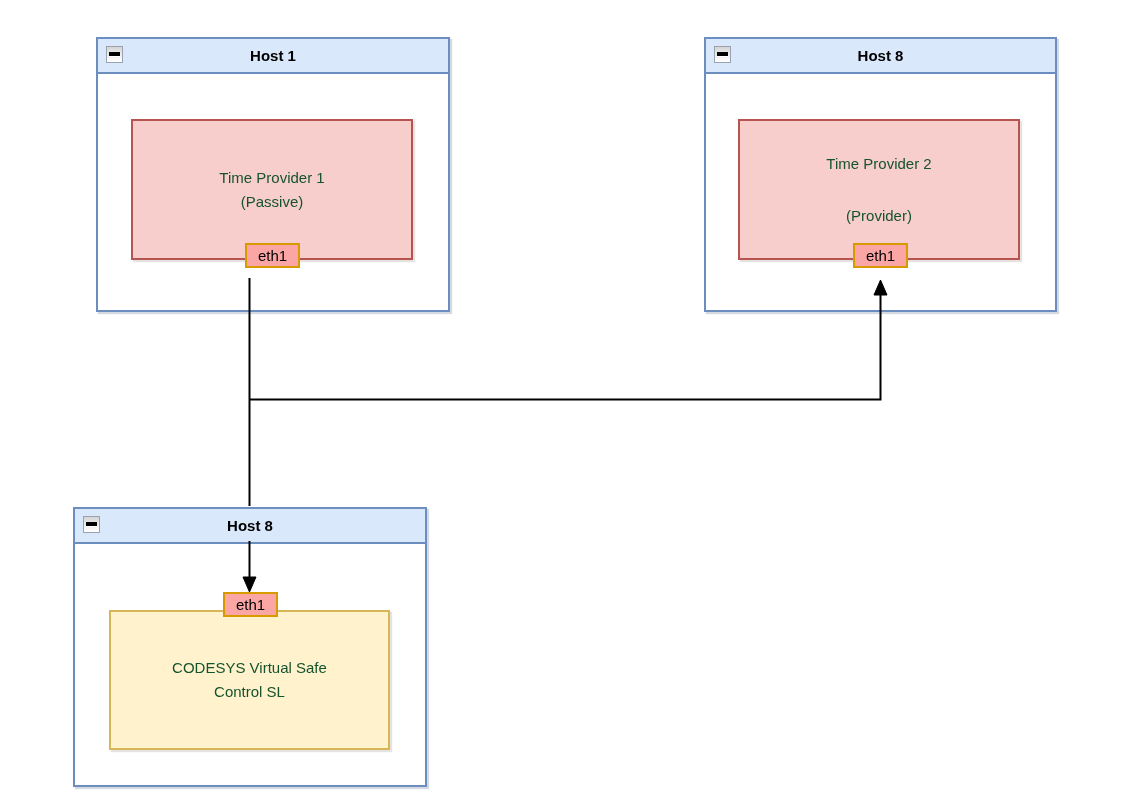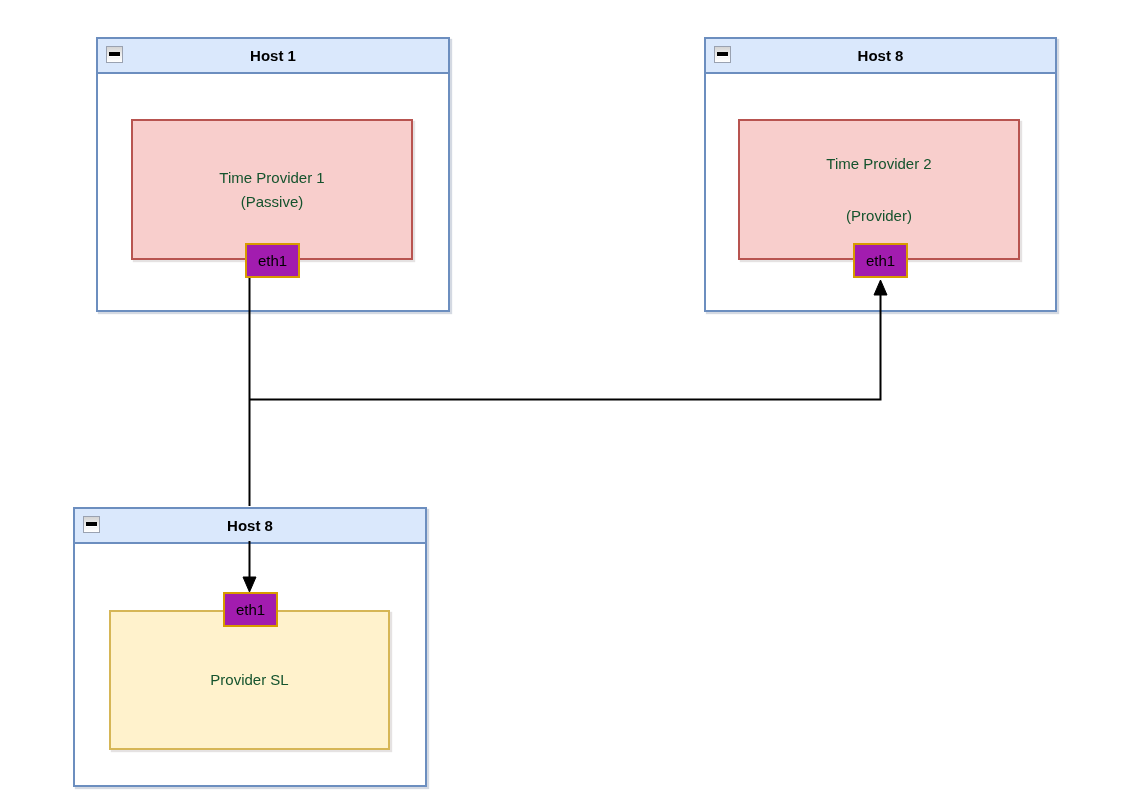--- a/index.html
+++ b/index.html
@@ -83,22 +83,22 @@
   .node-yellow {
     background: #fff2cc;
     border: 2px solid #d6b656;
   }
 
   
   .port {
     position: absolute;
     box-sizing: border-box;
     width: 55px;
-    height: 35px;
-    background: #a21caf;
+    height: 25px;
+    background: #fca5a5;
     border: 2px solid #d79b00;
     display: flex;
     align-items: center;
     justify-content: center;
     font-size: 15px;
     color: #000000;
     z-index: 2;
   }
 
   
@@ -146,21 +146,22 @@
   </div>
 
   <div class="host" style="left:73px; top:507px; width:354px; height:280px;">
     <div class="host-titlebar">
       <button class="collapse-btn">
         <span class="minus-glyph"></span>
       </button>
       <span class="host-title">Host 8</span>
     </div>
     <div class="node node-yellow" style="left:34px; top:101px; width:281px; height:140px;">
-      <div>Provider SL</div>
+      <div>CODESYS Virtual Safe</div>
+      <div>Control SL</div>
     </div>
     <div class="port" style="left:148px; top:83px;">eth1</div>
   </div>
 
   <svg class="connections-layer" width="1127" height="798" viewBox="0 0 1127 798" xmlns="http://www.w3.org/2000/svg">
 
     <line x1="249.5" y1="278" x2="249.5" y2="506" stroke="#000000" stroke-width="2"></line>
     <line x1="249.5" y1="541" x2="249.5" y2="579" stroke="#000000" stroke-width="2"></line>
     <path d="M 249.5 592 L 243 577 L 256 577 Z" fill="#000000" stroke="#000000" stroke-width="1"></path>
 

